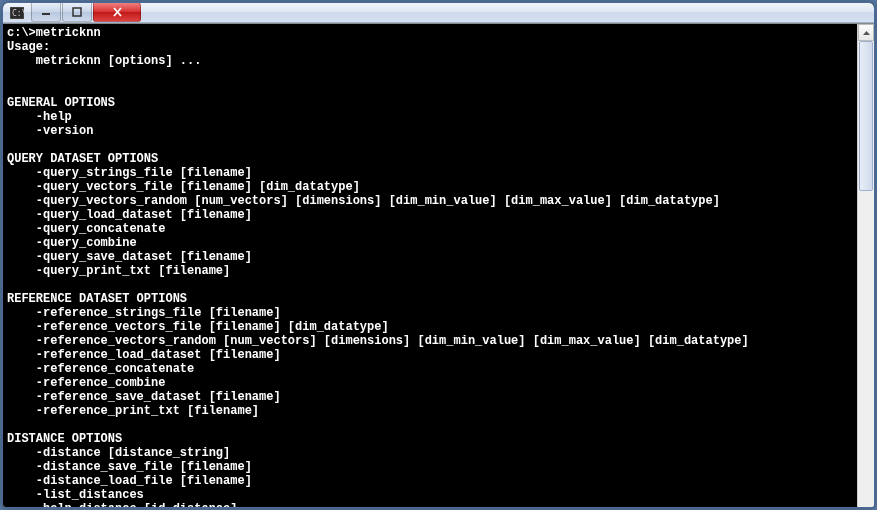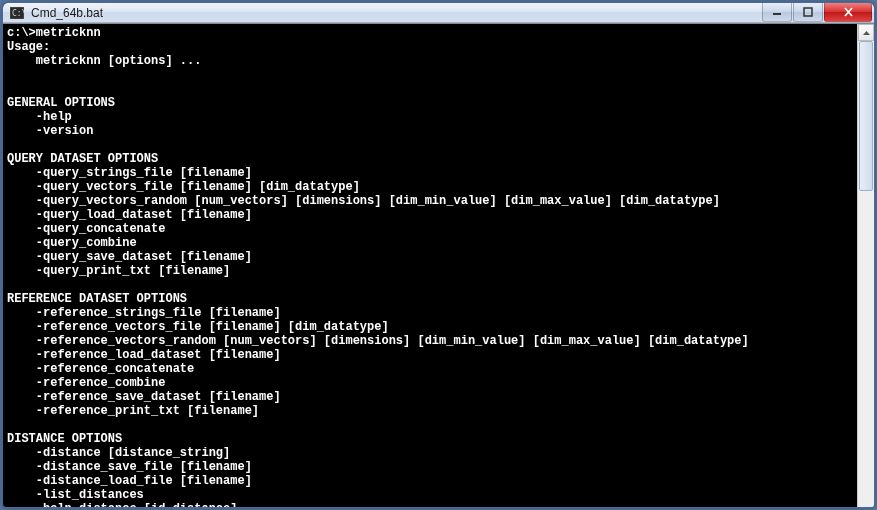--- a/index.html
+++ b/index.html
@@ -123,21 +123,20 @@
 <body>
 
 <div class="window">
   <div class="titlebar">
     <span class="icon">
       <svg width="14" height="12" viewBox="0 0 14 12">
         <rect x="0" y="0" width="14" height="12" fill="#2a2a2a" stroke="#888" stroke-width="0.5"></rect>
         <text x="2" y="9" font-size="8" fill="#ccc" font-family="monospace">C:\</text>
       </svg>
     </span>
-    <span class="title">Cmd_64b.bat</span>
     <div class="win-buttons">
       <div class="win-btn min">
         <svg width="10" height="10" viewBox="0 0 10 10">
             <rect x="1" y="6" width="8" height="2" fill="#333"></rect>
           </svg>
       </div>
       <div class="win-btn max">
         <svg width="10" height="10" viewBox="0 0 10 10">
             <rect x="1" y="1" width="8" height="8" fill="none" stroke="#333" stroke-width="1.5"></rect>
           </svg>

